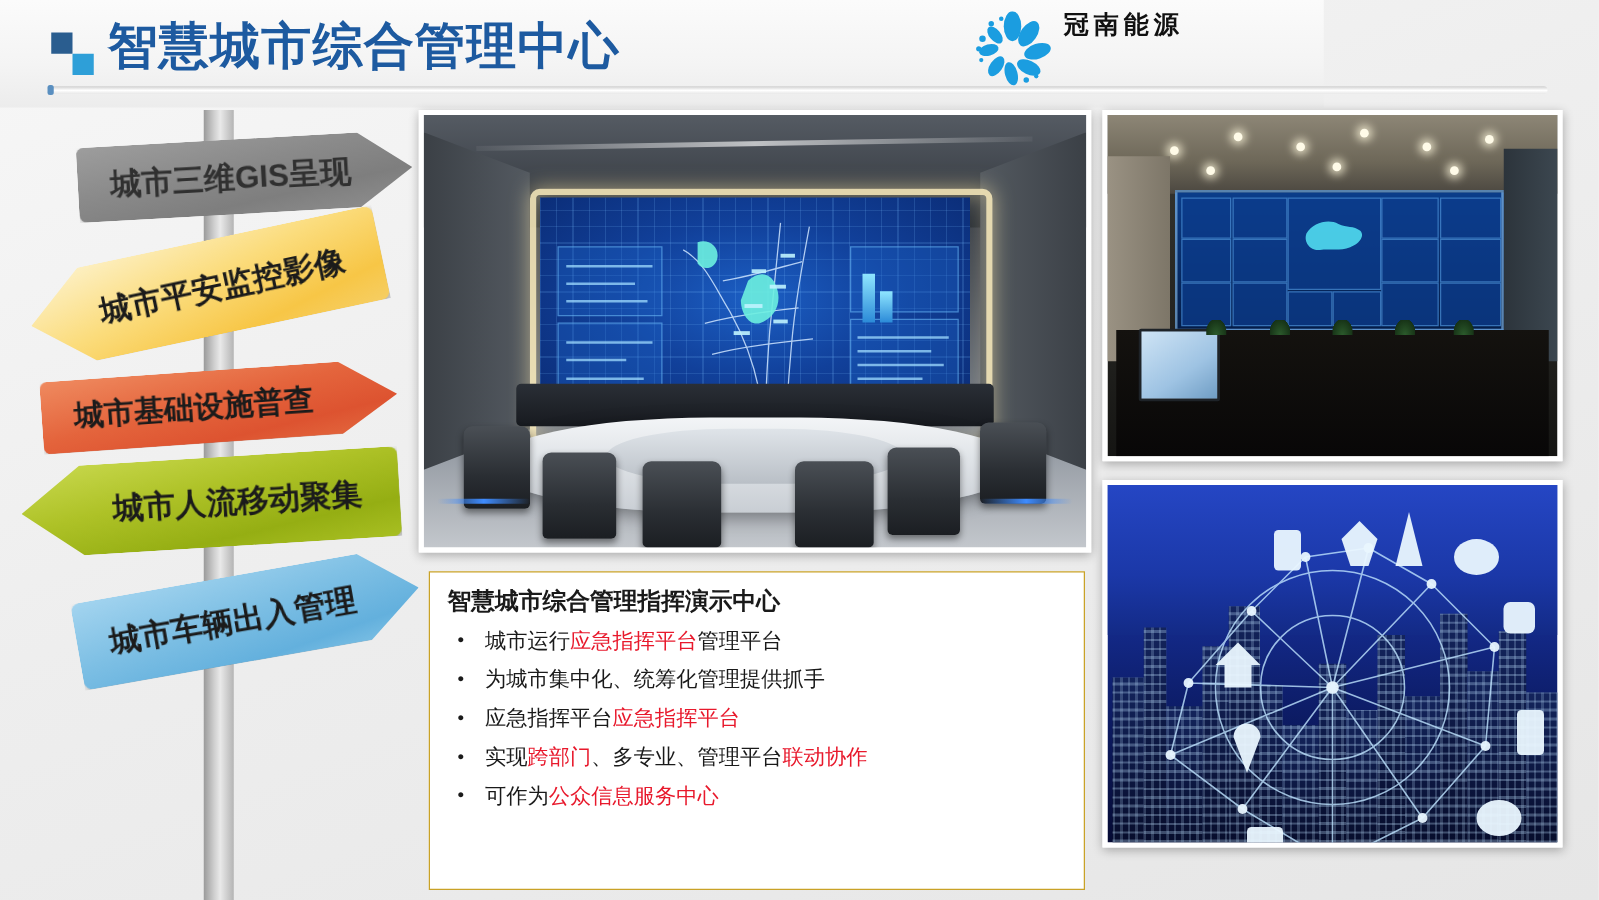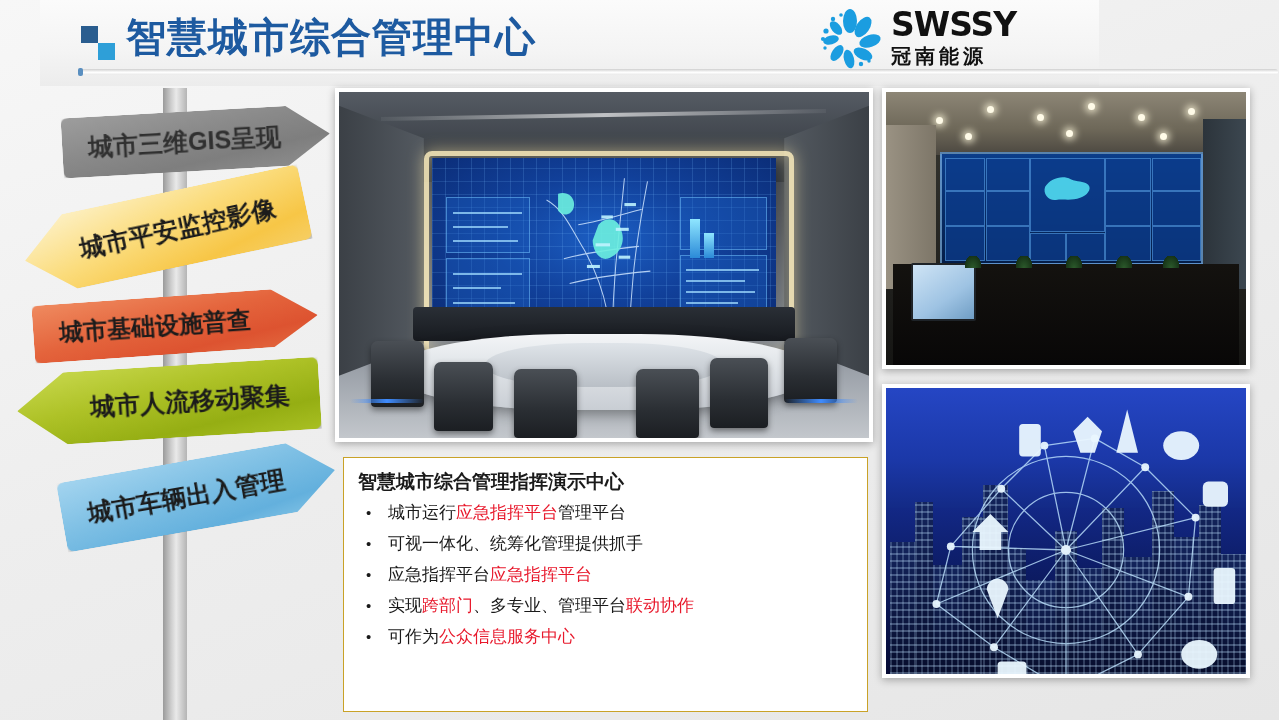--- a/index.html
+++ b/index.html
@@ -20,21 +20,20 @@
     background: linear-gradient(160deg, #f7f7f7 0%, #eeeeee 45%, #e6e6e6 100%);
     overflow: hidden;
   }
 
   
   .header {
     position: absolute;
     left: 0; top: 0;
     width: 1059px; height: 86px;
     background: linear-gradient(180deg, #fbfbfb 0%, #f4f4f4 60%, #ececec 100%);
-    margin-left: 40px;
   }
   .title-marker {
     position: absolute;
     left: 41px; top: 26px;
     width: 40px; height: 34px;
   }
   .title-marker .sq-a {
     position: absolute; left: 0; top: 0;
     width: 17px; height: 17px;
     background: #2a5d8f;
@@ -413,21 +412,20 @@
             <circle cx="6" cy="30" r="2.1"></circle>
             <circle cx="8" cy="39" r="1.7"></circle>
             <circle cx="16" cy="10" r="2.2"></circle>
             <circle cx="24" cy="6" r="1.8"></circle>
             <circle cx="44" cy="55" r="2.2"></circle>
             <circle cx="52" cy="52" r="1.7"></circle>
           </g>
         </svg>
       </div>
       <div class="logo-text">
-        <div class="logo-word">SWSSY</div>
         <div class="logo-sub">冠南能源</div>
       </div>
     </div>
   </div>
 
   <div class="signpost">
     <div class="post"></div>
 
     <div class="sign sign-1 right">
       <span class="sign-label">城市三维GIS呈现</span>
@@ -613,20 +611,20 @@
           <rect x="91" y="50" width="6" height="10" rx="1"></rect>
         </g>
       </svg>
     </div>
   </div>
 
   <div class="textpanel">
     <div class="tp-title">智慧城市综合管理指挥演示中心</div>
     <ul class="tp-list">
       <li class="tp-item"><span>城市运行</span><span class="hl">应急指挥平台</span><span>管理平台</span></li>
-      <li class="tp-item"><span>可视一体化、统筹化管理提供抓手</span></li>
+      <li class="tp-item"><span>为城市集中化、统筹化管理提供抓手</span></li>
       <li class="tp-item"><span>应急指挥平台</span><span class="hl">应急指挥平台</span></li>
       <li class="tp-item"><span>实现</span><span class="hl">跨部门</span><span>、多专业、管理平台</span><span class="hl">联动协作</span></li>
       <li class="tp-item"><span>可作为</span><span class="hl">公众信息服务中心</span></li>
     </ul>
   </div>
 
 </div>
 
 </body></html>

